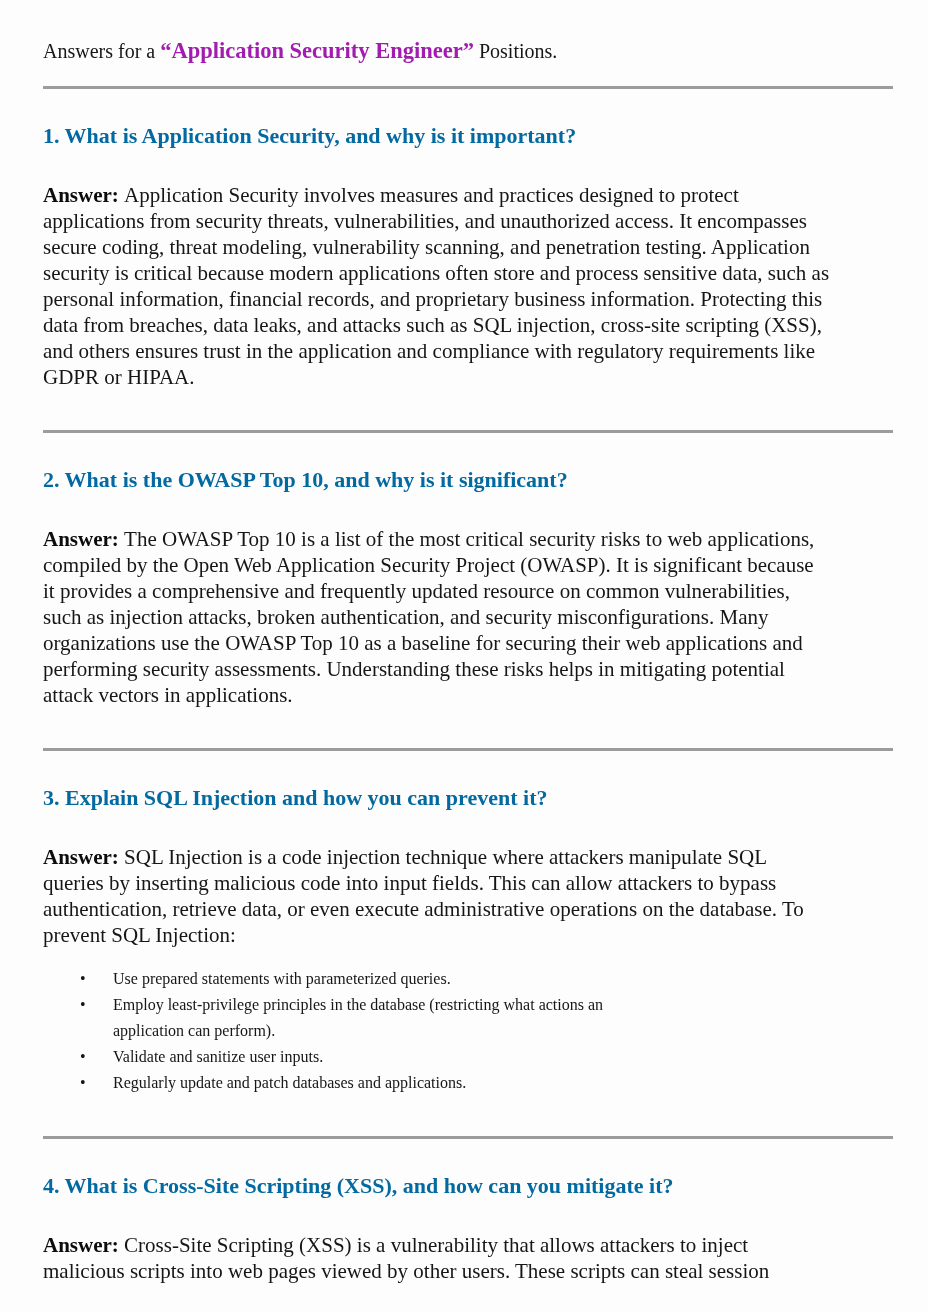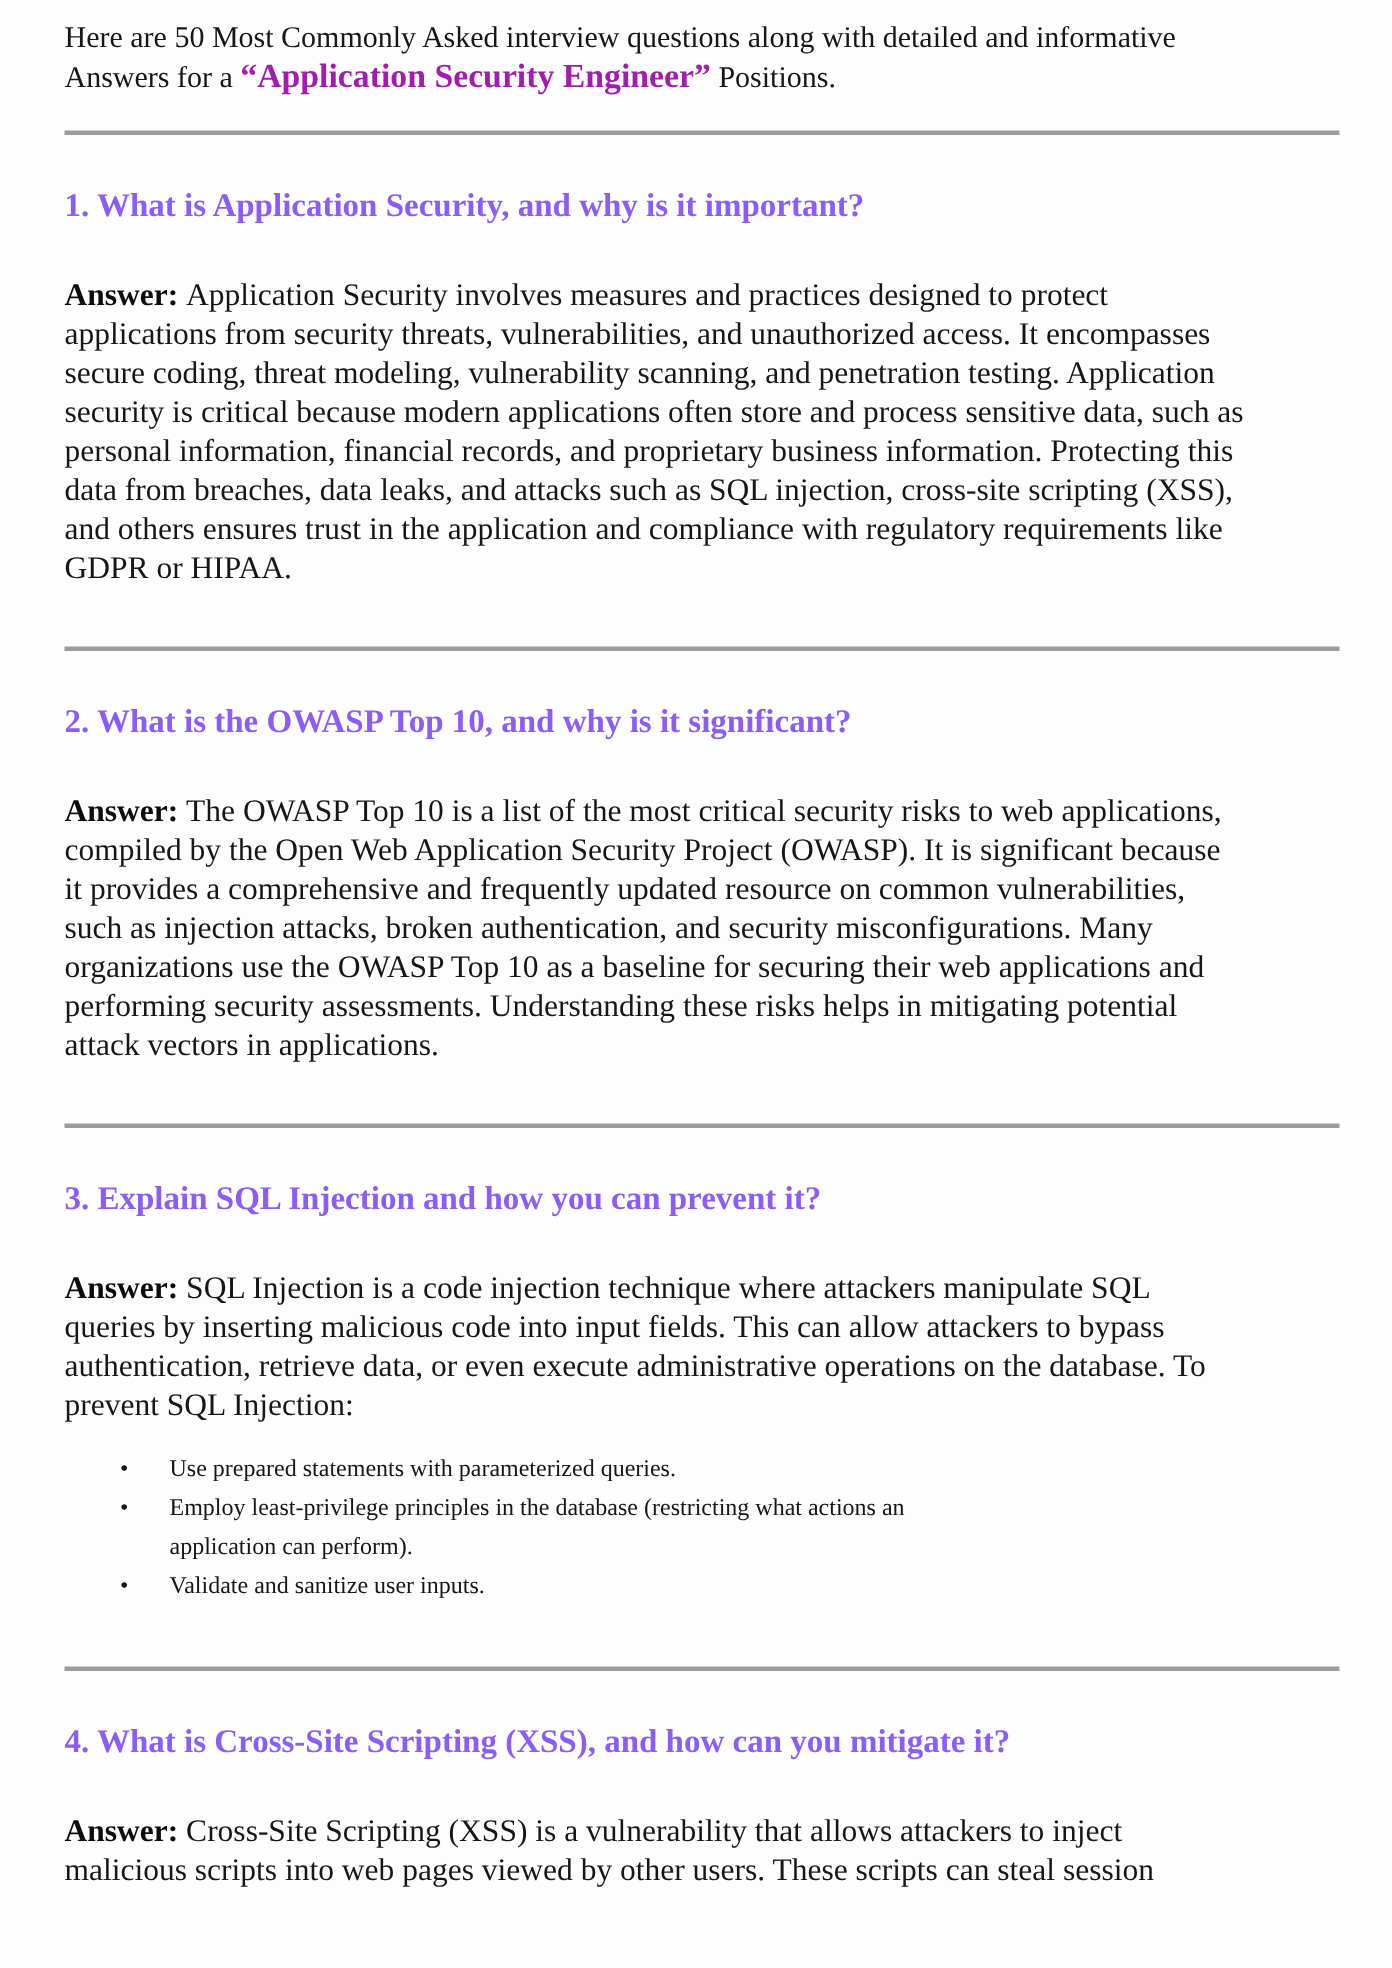--- a/index.html
+++ b/index.html
@@ -38,21 +38,21 @@
     margin: 40px 0 0 0;
   }
   .divider-first {
     margin-top: 22px;
   }
   .question {
     margin: 34px 0 0 0;
     font-size: 22px;
     line-height: 26px;
     font-weight: bold;
-    color: #8b5cf6;
+    color: #0369a1;
     white-space: pre;
   }
   .answer {
     margin: 33px 0 0 0;
     font-size: 21px;
     line-height: 26px;
     white-space: pre;
   }
   .answer .answer-label {
     font-weight: bold;
@@ -74,21 +74,21 @@
     position: absolute;
     left: -33px;
     top: 0;
   }
 </style>
 </head>
 <body>
 
 <div class="page">
 
-  <p class="intro"><span>Here are 50 Most Commonly Asked interview questions along with detailed and informative</span><br><span>Answers for a </span><strong class="intro-bold">“Application Security Engineer”</strong><span> Positions.</span></p>
+  <p class="intro"><br><span>Answers for a </span><strong class="intro-bold">“Application Security Engineer”</strong><span> Positions.</span></p>
 
   <hr class="divider divider-first">
 
   <section>
     <h2 class="question">1. What is Application Security, and why is it important?</h2>
     <p class="answer"><strong class="answer-label">Answer: </strong><span>Application Security involves measures and practices designed to protect
 applications from security threats, vulnerabilities, and unauthorized access. It encompasses
 secure coding, threat modeling, vulnerability scanning, and penetration testing. Application
 security is critical because modern applications often store and process sensitive data, such as
 personal information, financial records, and proprietary business information. Protecting this
@@ -116,20 +116,21 @@
     <h2 class="question">3. Explain SQL Injection and how you can prevent it?</h2>
     <p class="answer"><strong class="answer-label">Answer: </strong><span>SQL Injection is a code injection technique where attackers manipulate SQL
 queries by inserting malicious code into input fields. This can allow attackers to bypass
 authentication, retrieve data, or even execute administrative operations on the database. To
 prevent SQL Injection:</span></p>
     <ul class="bullets">
       <li>Use prepared statements with parameterized queries.</li>
       <li>Employ least-privilege principles in the database (restricting what actions an
 application can perform).</li>
       <li>Validate and sanitize user inputs.</li>
+      <li>Regularly update and patch databases and applications.</li>
     </ul>
   </section>
 
   <hr class="divider">
 
   <section>
     <h2 class="question">4. What is Cross-Site Scripting (XSS), and how can you mitigate it?</h2>
     <p class="answer"><strong class="answer-label">Answer: </strong><span>Cross-Site Scripting (XSS) is a vulnerability that allows attackers to inject
 malicious scripts into web pages viewed by other users. These scripts can steal session</span></p>
   </section>

